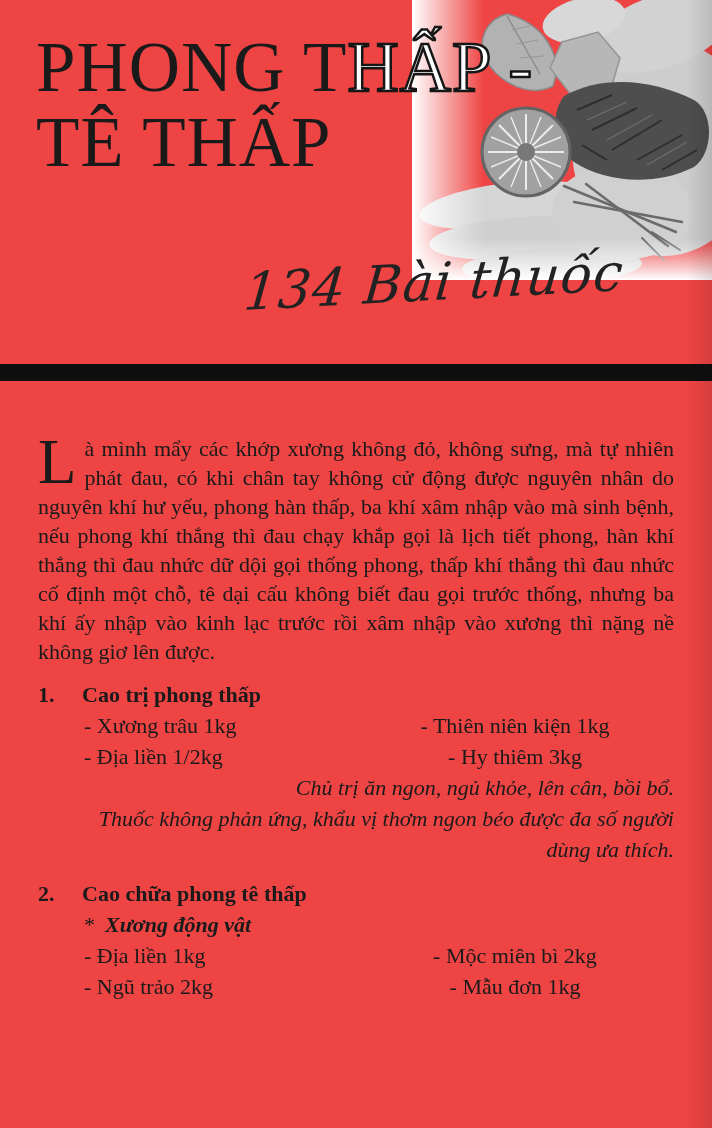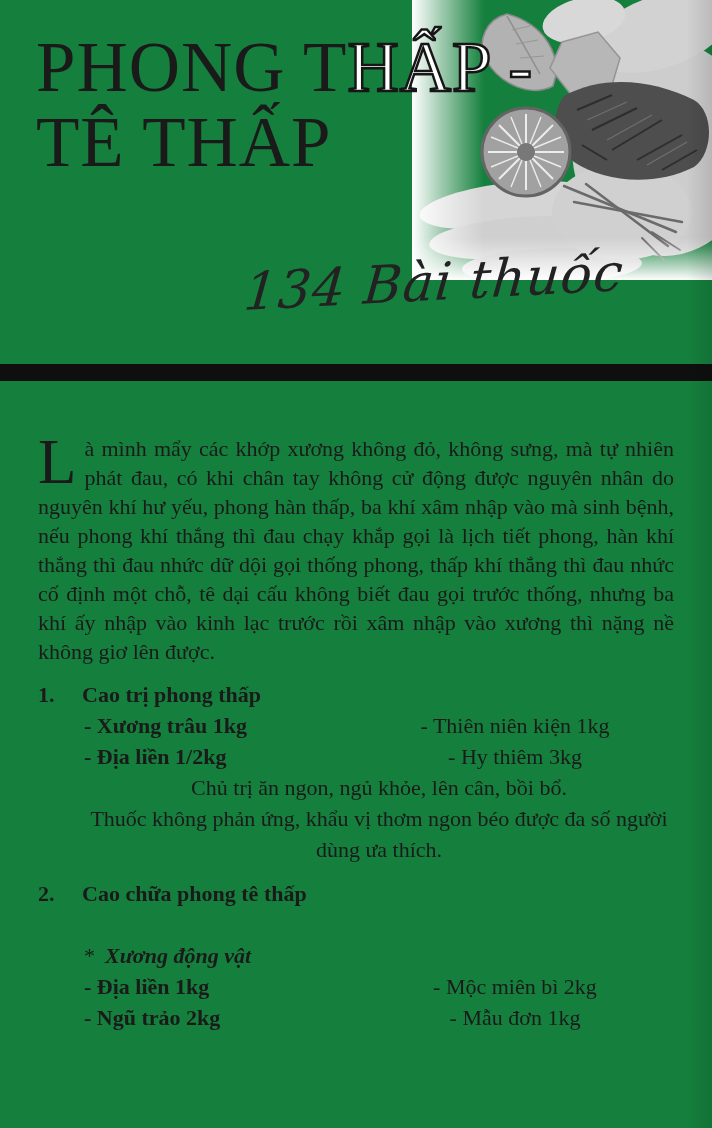--- a/index.html
+++ b/index.html
@@ -1,16 +1,16 @@
 <!DOCTYPE html>
 <html><head>
 <meta charset="utf-8">
 <style>
   html,body{margin:0;padding:0;background:#777;}
-  .page{position:relative;width:712px;height:1128px;background:#15803d;overflow:hidden;
+  .page{position:relative;width:712px;height:1128px;background:#ef4444;overflow:hidden;
         font-family:"Liberation Serif", serif;color:#1a1a1a;margin:0 auto;}
   
   .title{position:absolute;left:36px;top:30px;z-index:3;font-size:71px;line-height:75px;
          font-weight:400;letter-spacing:1px;white-space:nowrap;}
   .title .outlined{color:#ffffff;-webkit-text-stroke:2.5px #161616;}
   
   .subtitle{position:absolute;left:244px;top:252px;z-index:3;font-size:52px;font-style:italic;
             font-family:"DejaVu Serif", serif;transform:rotate(-3deg) skewX(-8deg);
             letter-spacing:1px;color:#222;}
   
@@ -18,24 +18,24 @@
   
   .photo{position:absolute;top:0;right:0;z-index:1;}
   
   .content{position:absolute;left:38px;top:434px;width:636px;font-size:22px;line-height:29px;}
   .intro{text-align:justify;margin:0;}
   .dropcap{float:left;font-size:63px;line-height:48px;padding:4px 8px 0 0;}
   .sec-head{display:flex;font-weight:bold;margin-top:13px;line-height:31px;}
   .sec-num{width:44px;flex:0 0 44px;}
   .rows,.note,.sub{padding-left:46px;}
   .row{display:flex;line-height:31px;}
-  .cell-l{width:272px;flex:0 0 272px;font-weight:bold;}
+  .cell-l{width:272px;flex:0 0 272px;}
   .cell-r{flex:1;text-align:center;}
-  .note{line-height:31px;margin:0;text-align:center;}
-  .sub{font-style:italic;font-weight:600;line-height:31px;margin-top:31px;}
+  .note{line-height:31px;margin:0;text-align:right;font-style:italic;}
+  .sub{font-style:italic;font-weight:600;line-height:31px;}
   .sub .star{font-style:normal;font-weight:400;margin-right:10px;}
   
   .edge{position:absolute;top:0;right:0;width:26px;height:100%;z-index:6;pointer-events:none;
         background:linear-gradient(to right, rgba(0,0,0,0), rgba(0,0,0,0.11));}
 </style>
 </head>
 <body>
 
 <div class="page">
 

